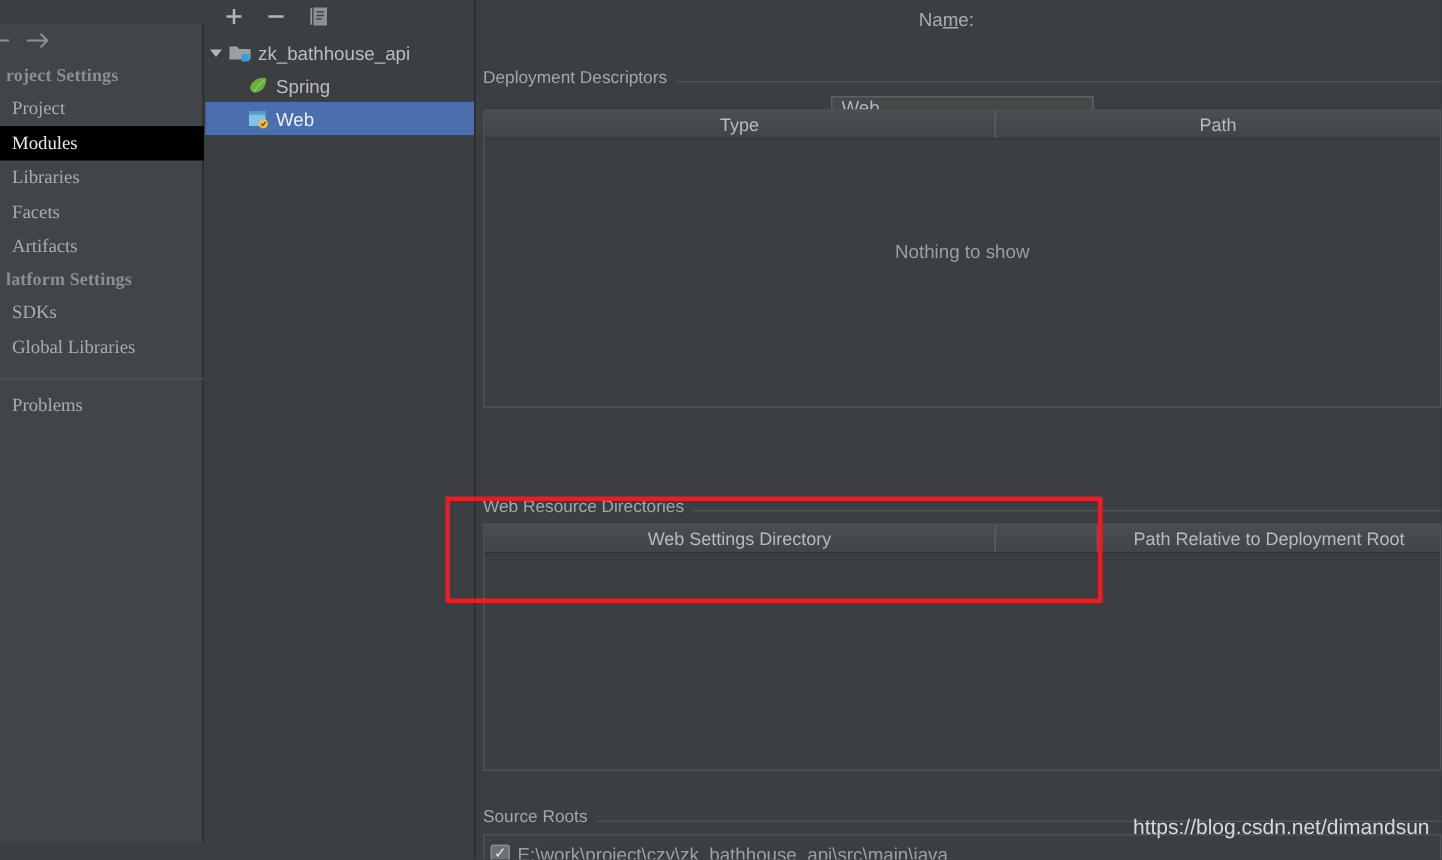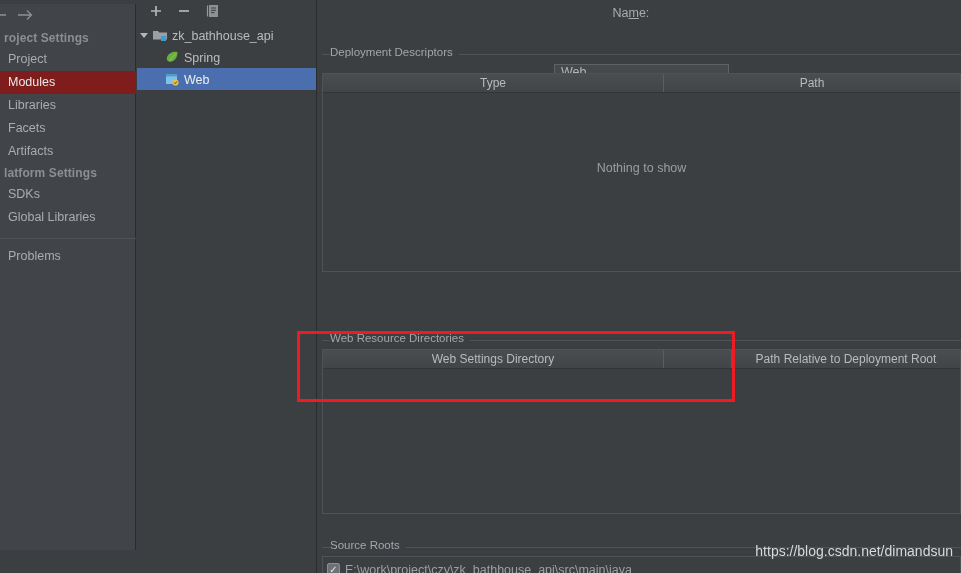--- a/index.html
+++ b/index.html
@@ -17,25 +17,26 @@
   #root {
     position: relative;
     width: 961px;
     height: 573px;
     background: #3c3f41;
   }
 
   
   .sidebar {
     position: absolute;
-    left: 0; top: 4px;
+    left: 0; top: 16px;
     width: 136px;
     height: 546px;
     background: #41454a;
     border-right: 1px solid #2b2b2b;
+    font-family: Liberation Serif, serif;
   }
   .nav-arrows {
     position: absolute;
     left: 0; top: 0;
     width: 136px;
     height: 22px;
     display: flex;
     align-items: center;
     padding-left: 2px;
   }
@@ -57,21 +58,21 @@
   .sb-item {
     font-size: 12.5px;
     color: #a9acb0;
     height: 23px;
     line-height: 23px;
     padding-left: 8px;
     white-space: nowrap;
     cursor: default;
   }
   .sb-item.selected {
-    background: #7f1d1d;
+    background: #000000;
     color: #e8e9eb;
   }
   .sb-divider {
     height: 1px;
     background: #4f5357;
     margin: 9px 0 6px 0;
   }
 
   
   .tree-panel {
@@ -162,21 +163,20 @@
   }
   .group-title {
     position: absolute;
     top: -8px; left: 0;
     font-size: 11.5px;
     color: #a3a6aa;
     background: #3c3f41;
     padding-right: 6px;
     white-space: nowrap;
     z-index: 2;
-    margin-left: 8px;
   }
   .group-line {
     position: absolute;
     top: 0; left: 0; right: 0;
     height: 1px;
     background: #4f5357;
   }
 
   
   .tbl {

